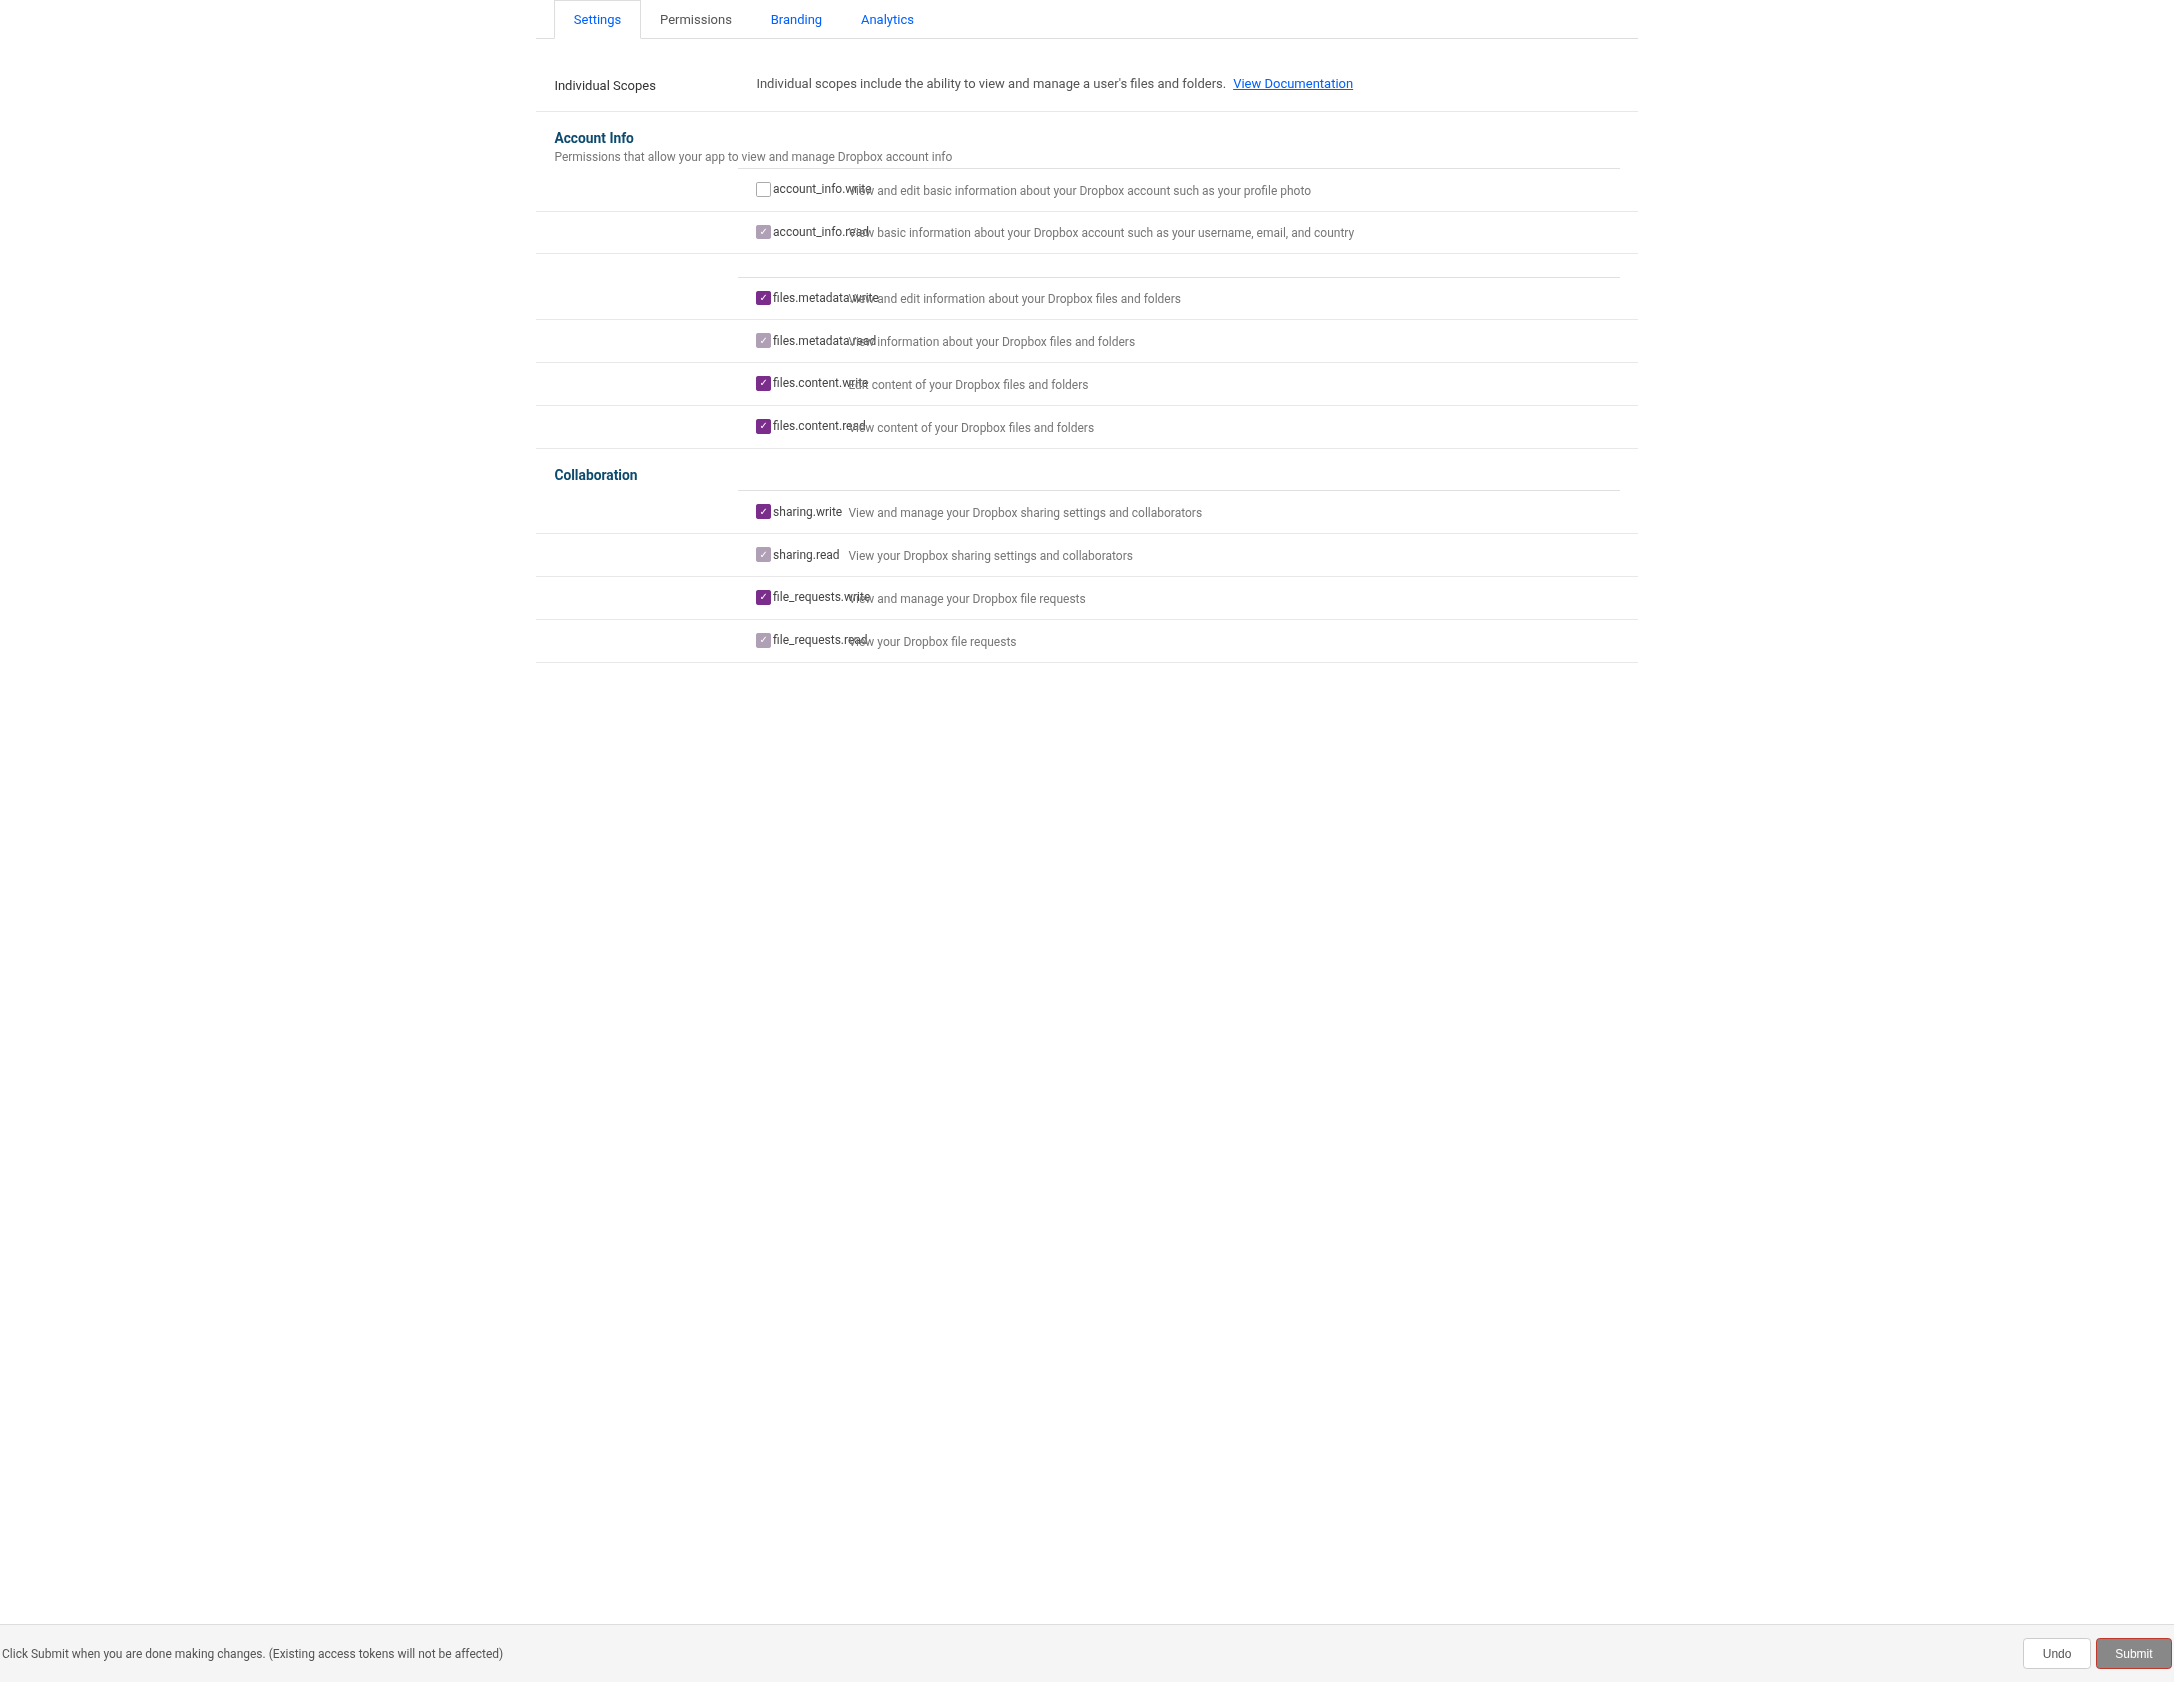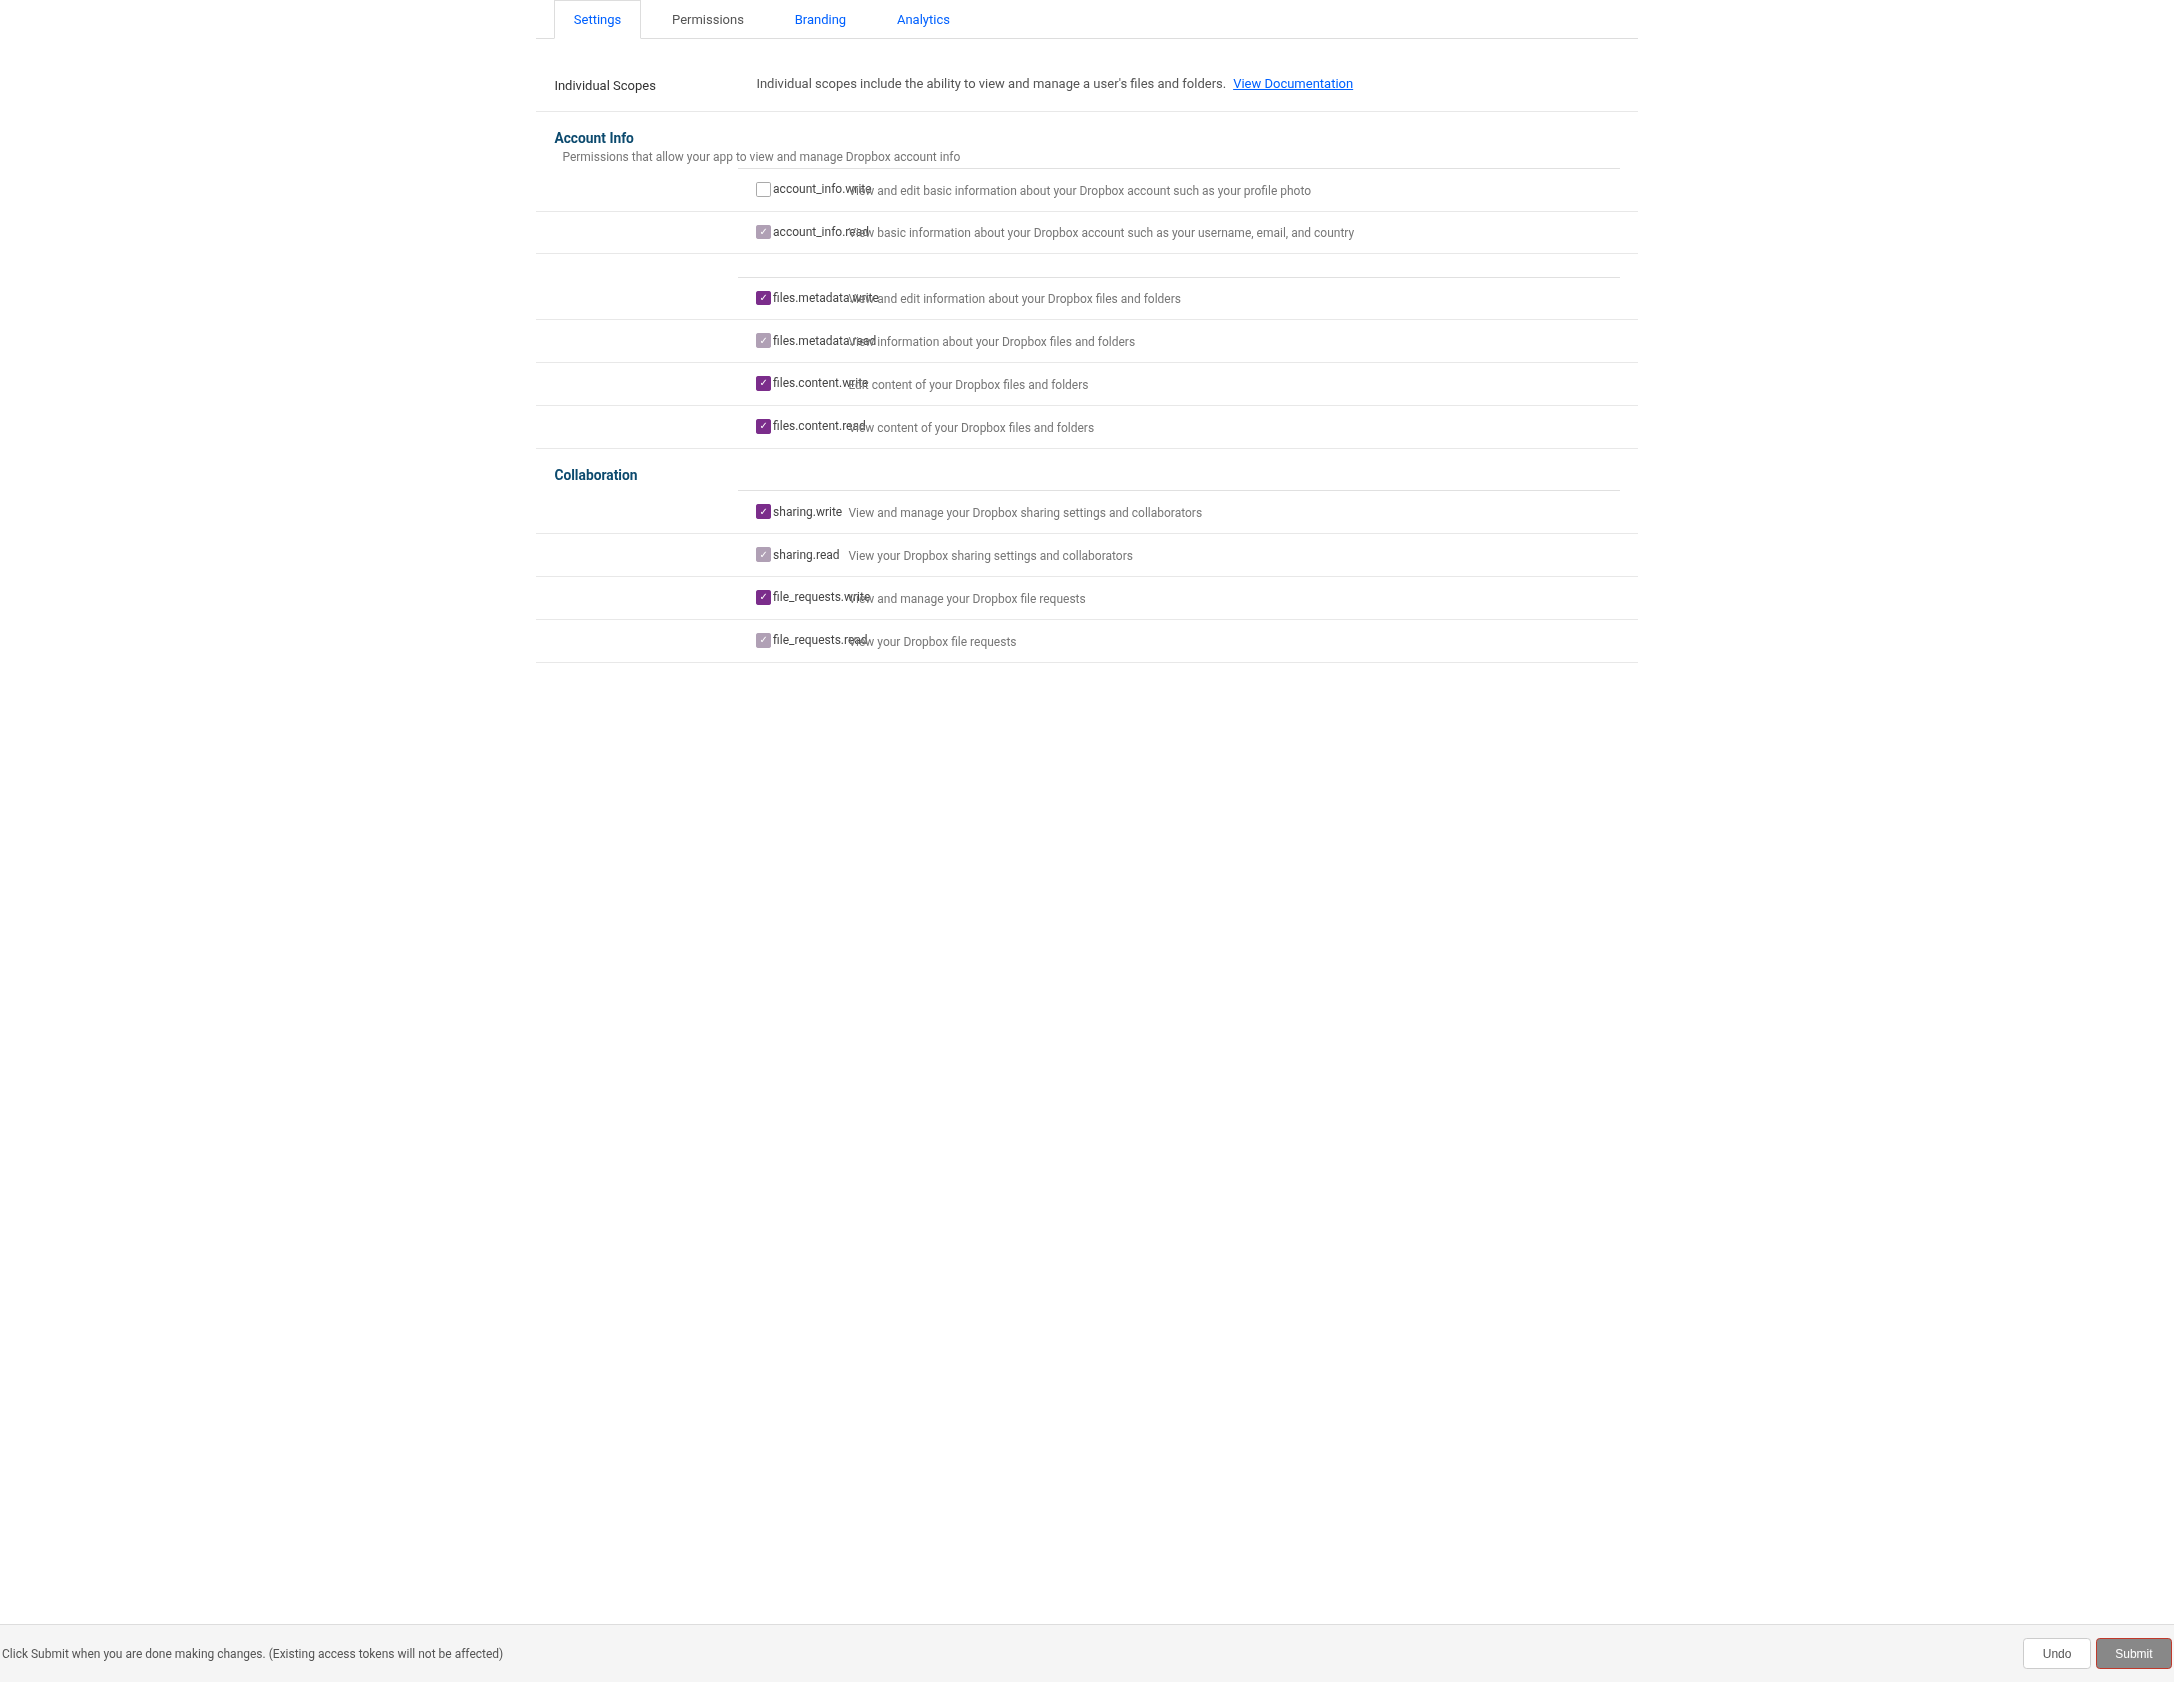--- a/index.html
+++ b/index.html
@@ -7,21 +7,21 @@
       font-family: -apple-system, BlinkMacSystemFont, 'Segoe UI', Roboto, sans-serif;
       background: #fff;
       color: #333;
       font-size: 13px;
     }
 
     .tabs-bar {
       display: flex;
       border-bottom: 0.9px solid #ddd;
       padding: 0 18.4px;
-      gap: 12px;
+      gap: 0;
     }
 
     .tab {
       padding: 11px 18.4px;
       cursor: pointer;
       font-size: 13px;
       color: #555;
       border: 0.9px solid transparent;
       border-bottom: none;
       margin-bottom: -0.9px;
@@ -71,21 +71,20 @@
     .group-title {
       font-size: 13.8px;
       font-weight: 700;
       color: #0c4a6e;
       margin-bottom: 3.7px;
     }
 
     .group-subtitle {
       font-size: 12px;
       color: #777;
-      margin-left: 8px;
     }
 
     .permission-item {
       display: flex;
       align-items: flex-start;
       padding: 13px 18.4px;
       border-bottom: 0.9px solid #e8e8e8;
     }
 
     .permission-left {

